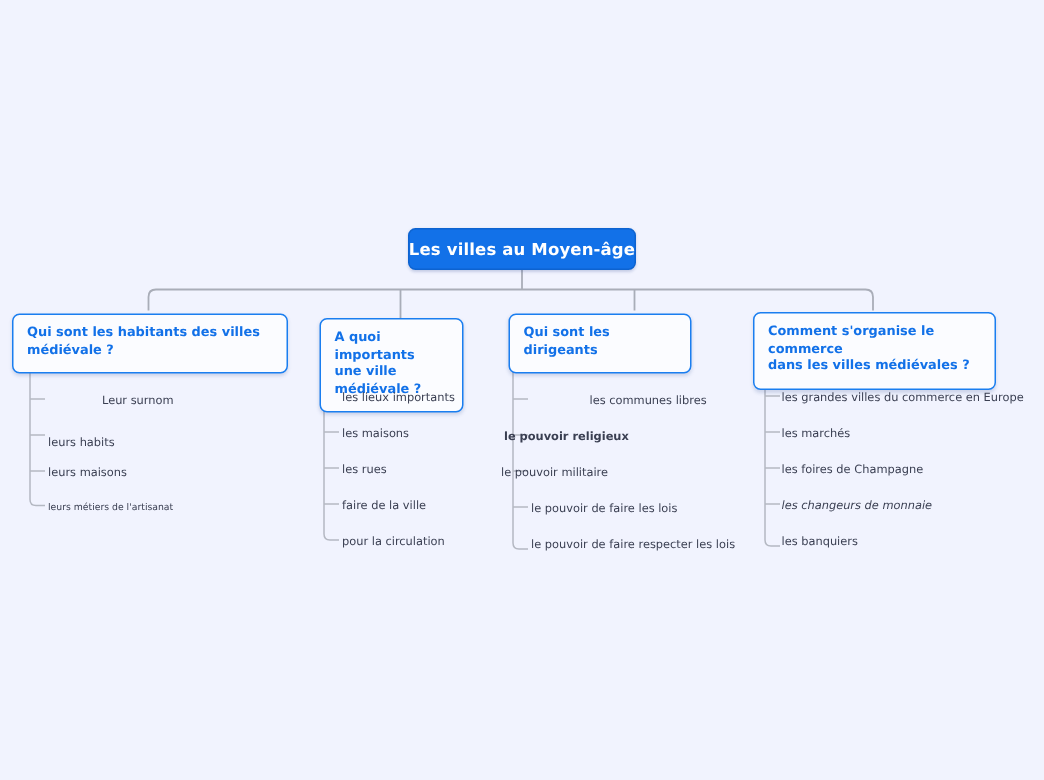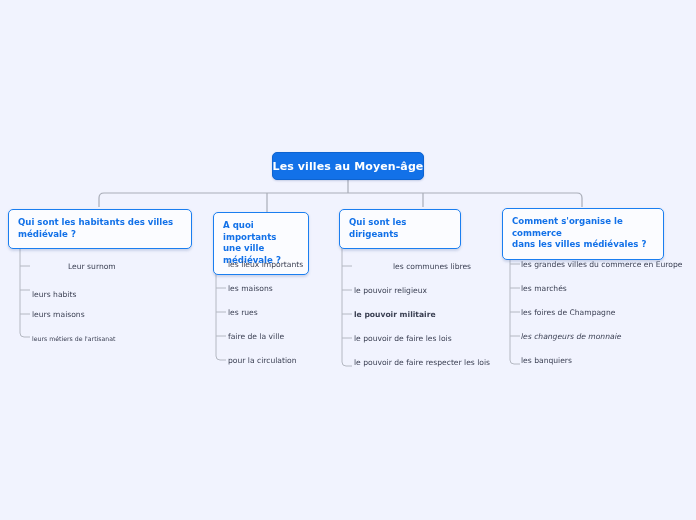--- a/index.html
+++ b/index.html
@@ -156,22 +156,22 @@
   <div class="leaf" style="left:228px; top:308px;">les rues</div>
   <div class="leaf" style="left:228px; top:332px;">faire de la ville</div>
   <div class="leaf" style="left:228px; top:356px;">pour la circulation</div>
 
   <div class="branch" style="left:339px; top:209px; width:122px;">
     <div class="branch-box">
       <div class="branch-label">Qui sont les dirigeants</div>
     </div>
   </div>
   <div class="leaf" style="left:354px; top:262px;padding-left:39px;">les communes libres</div>
-  <div class="leaf" style="left:354px; top:286px;">le pouvoir religieux</div>
-  <div class="leaf" style="left:354px; top:310px;font-weight:bold;">le pouvoir militaire</div>
+  <div class="leaf" style="left:336px; top:286px;font-weight:bold;">le pouvoir religieux</div>
+  <div class="leaf" style="left:334px; top:310px;">le pouvoir militaire</div>
   <div class="leaf" style="left:354px; top:334px;">le pouvoir de faire les lois</div>
   <div class="leaf" style="left:354px; top:358px;">le pouvoir de faire respecter les lois</div>
 
   <div class="branch" style="left:502px; top:208px; width:162px;">
     <div class="branch-box">
       <div class="branch-label">Comment s'organise le commerce</div>
       <div class="branch-label">dans les villes médiévales ?</div>
     </div>
   </div>
   <div class="leaf" style="left:521px; top:260px;">les grandes villes du commerce en Europe</div>

